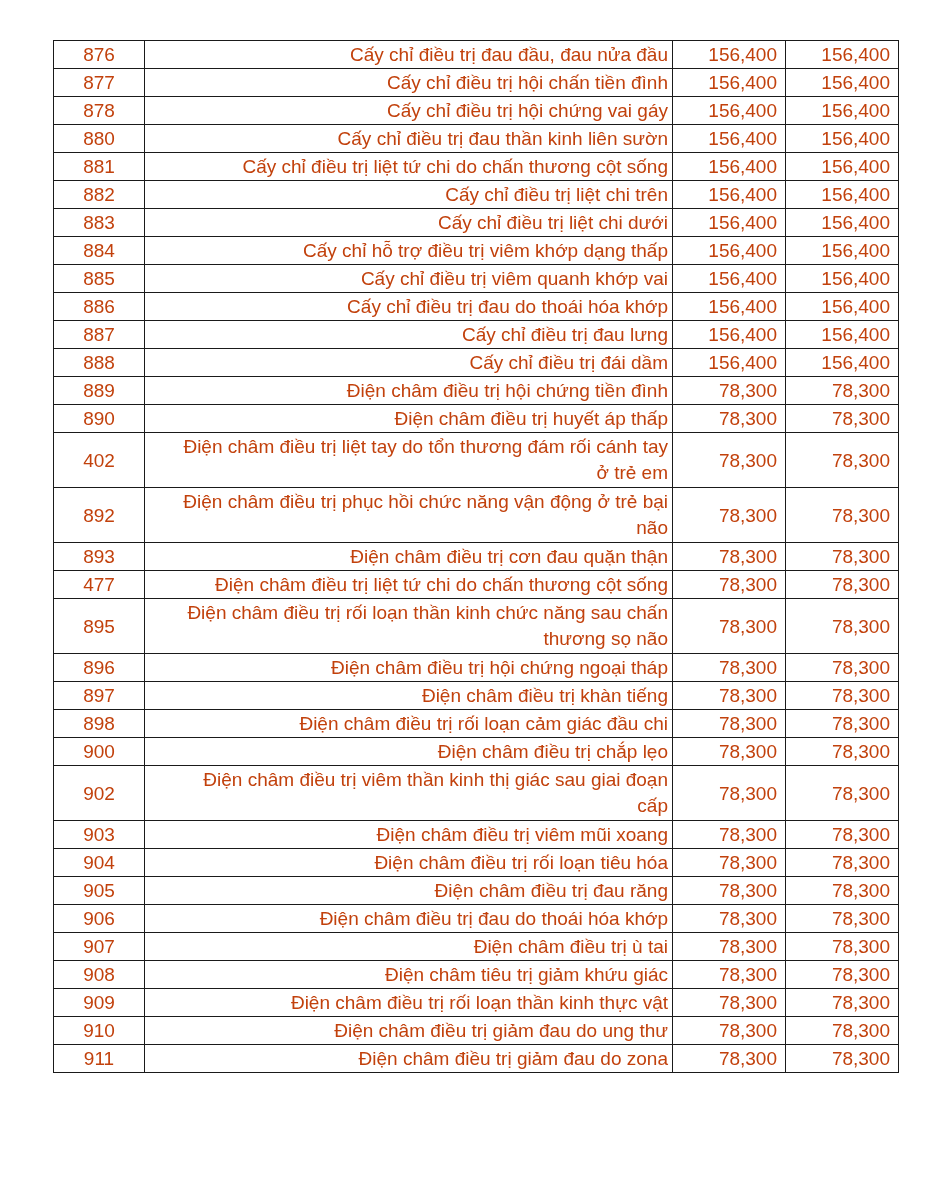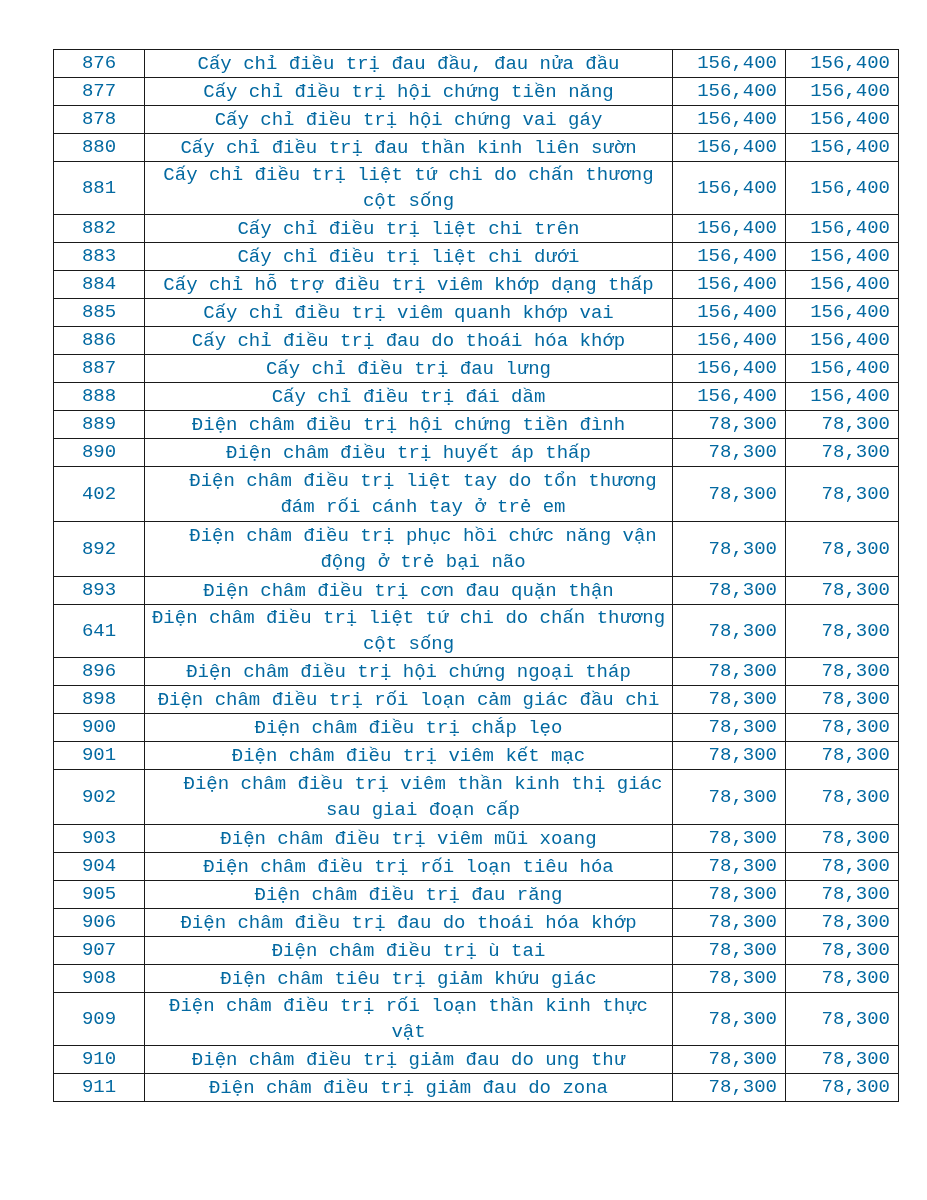--- a/index.html
+++ b/index.html
@@ -1,51 +1,51 @@
 <!DOCTYPE html>
 <html><head>
 <meta charset="utf-8">
 <style>
   html, body { margin: 0; padding: 0; background: #ffffff; }
   body { width: 927px; height: 1200px; position: relative; overflow: hidden; }
   table {
-    position: absolute; left: 53px; top: 49px;
+    position: absolute; left: 53px; top: 40px;
     border-collapse: collapse;
-    font-family: Liberation Mono, monospace;
-    font-size: 19px; color: #0369a1;
+    font-family: Liberation Sans, sans-serif;
+    font-size: 19px; color: #c2410c;
     width: 837px;
     table-layout: fixed;
   }
   td {
     border: 1.5px solid #1a1a1a;
     padding: 0 4px;
     height: 27px;
     line-height: 27px;
     vertical-align: middle;
   }
   td.num { text-align: center; width: 82px; }
-  td.name { text-align: center; width: 519px; padding-left: 4px; line-height: 26px; }
+  td.name { text-align: right; width: 519px; padding-left: 4px; line-height: 26px; }
   td.p { text-align: right; width: 100px; padding-right: 8px; }
   tr.tall td { height: 54px; }
   tr.tall td.name { line-height: 26px; padding-left: 33px; }
 </style>
 </head>
 <body>
 
 <table>
   <tbody id="table-body">
       <tr>
         <td class="num">876</td>
         <td class="name">Cấy chỉ điều trị đau đầu, đau nửa đầu</td>
         <td class="p">156,400</td>
         <td class="p">156,400</td>
       </tr>
       <tr>
         <td class="num">877</td>
-        <td class="name">Cấy chỉ điều trị hội chứng tiền năng</td>
+        <td class="name">Cấy chỉ điều trị hội chấn tiền đình</td>
         <td class="p">156,400</td>
         <td class="p">156,400</td>
       </tr>
       <tr>
         <td class="num">878</td>
         <td class="name">Cấy chỉ điều trị hội chứng vai gáy</td>
         <td class="p">156,400</td>
         <td class="p">156,400</td>
       </tr>
       <tr>
@@ -126,46 +126,52 @@
         <td class="p">78,300</td>
         <td class="p">78,300</td>
       </tr>
       <tr>
         <td class="num">893</td>
         <td class="name">Điện châm điều trị cơn đau quặn thận</td>
         <td class="p">78,300</td>
         <td class="p">78,300</td>
       </tr>
       <tr>
-        <td class="num">641</td>
+        <td class="num">477</td>
         <td class="name">Điện châm điều trị liệt tứ chi do chấn thương cột sống</td>
+        <td class="p">78,300</td>
+        <td class="p">78,300</td>
+      </tr>
+      <tr class="tall">
+        <td class="num">895</td>
+        <td class="name">Điện châm điều trị rối loạn thần kinh chức năng sau chấn thương sọ não</td>
         <td class="p">78,300</td>
         <td class="p">78,300</td>
       </tr>
       <tr>
         <td class="num">896</td>
         <td class="name">Điện châm điều trị hội chứng ngoại tháp</td>
         <td class="p">78,300</td>
         <td class="p">78,300</td>
       </tr>
       <tr>
+        <td class="num">897</td>
+        <td class="name">Điện châm điều trị khàn tiếng</td>
+        <td class="p">78,300</td>
+        <td class="p">78,300</td>
+      </tr>
+      <tr>
         <td class="num">898</td>
         <td class="name">Điện châm điều trị rối loạn cảm giác đầu chi</td>
         <td class="p">78,300</td>
         <td class="p">78,300</td>
       </tr>
       <tr>
         <td class="num">900</td>
         <td class="name">Điện châm điều trị chắp lẹo</td>
-        <td class="p">78,300</td>
-        <td class="p">78,300</td>
-      </tr>
-      <tr>
-        <td class="num">901</td>
-        <td class="name">Điện châm điều trị viêm kết mạc</td>
         <td class="p">78,300</td>
         <td class="p">78,300</td>
       </tr>
       <tr class="tall">
         <td class="num">902</td>
         <td class="name">Điện châm điều trị viêm thần kinh thị giác sau giai đoạn cấp</td>
         <td class="p">78,300</td>
         <td class="p">78,300</td>
       </tr>
       <tr>

